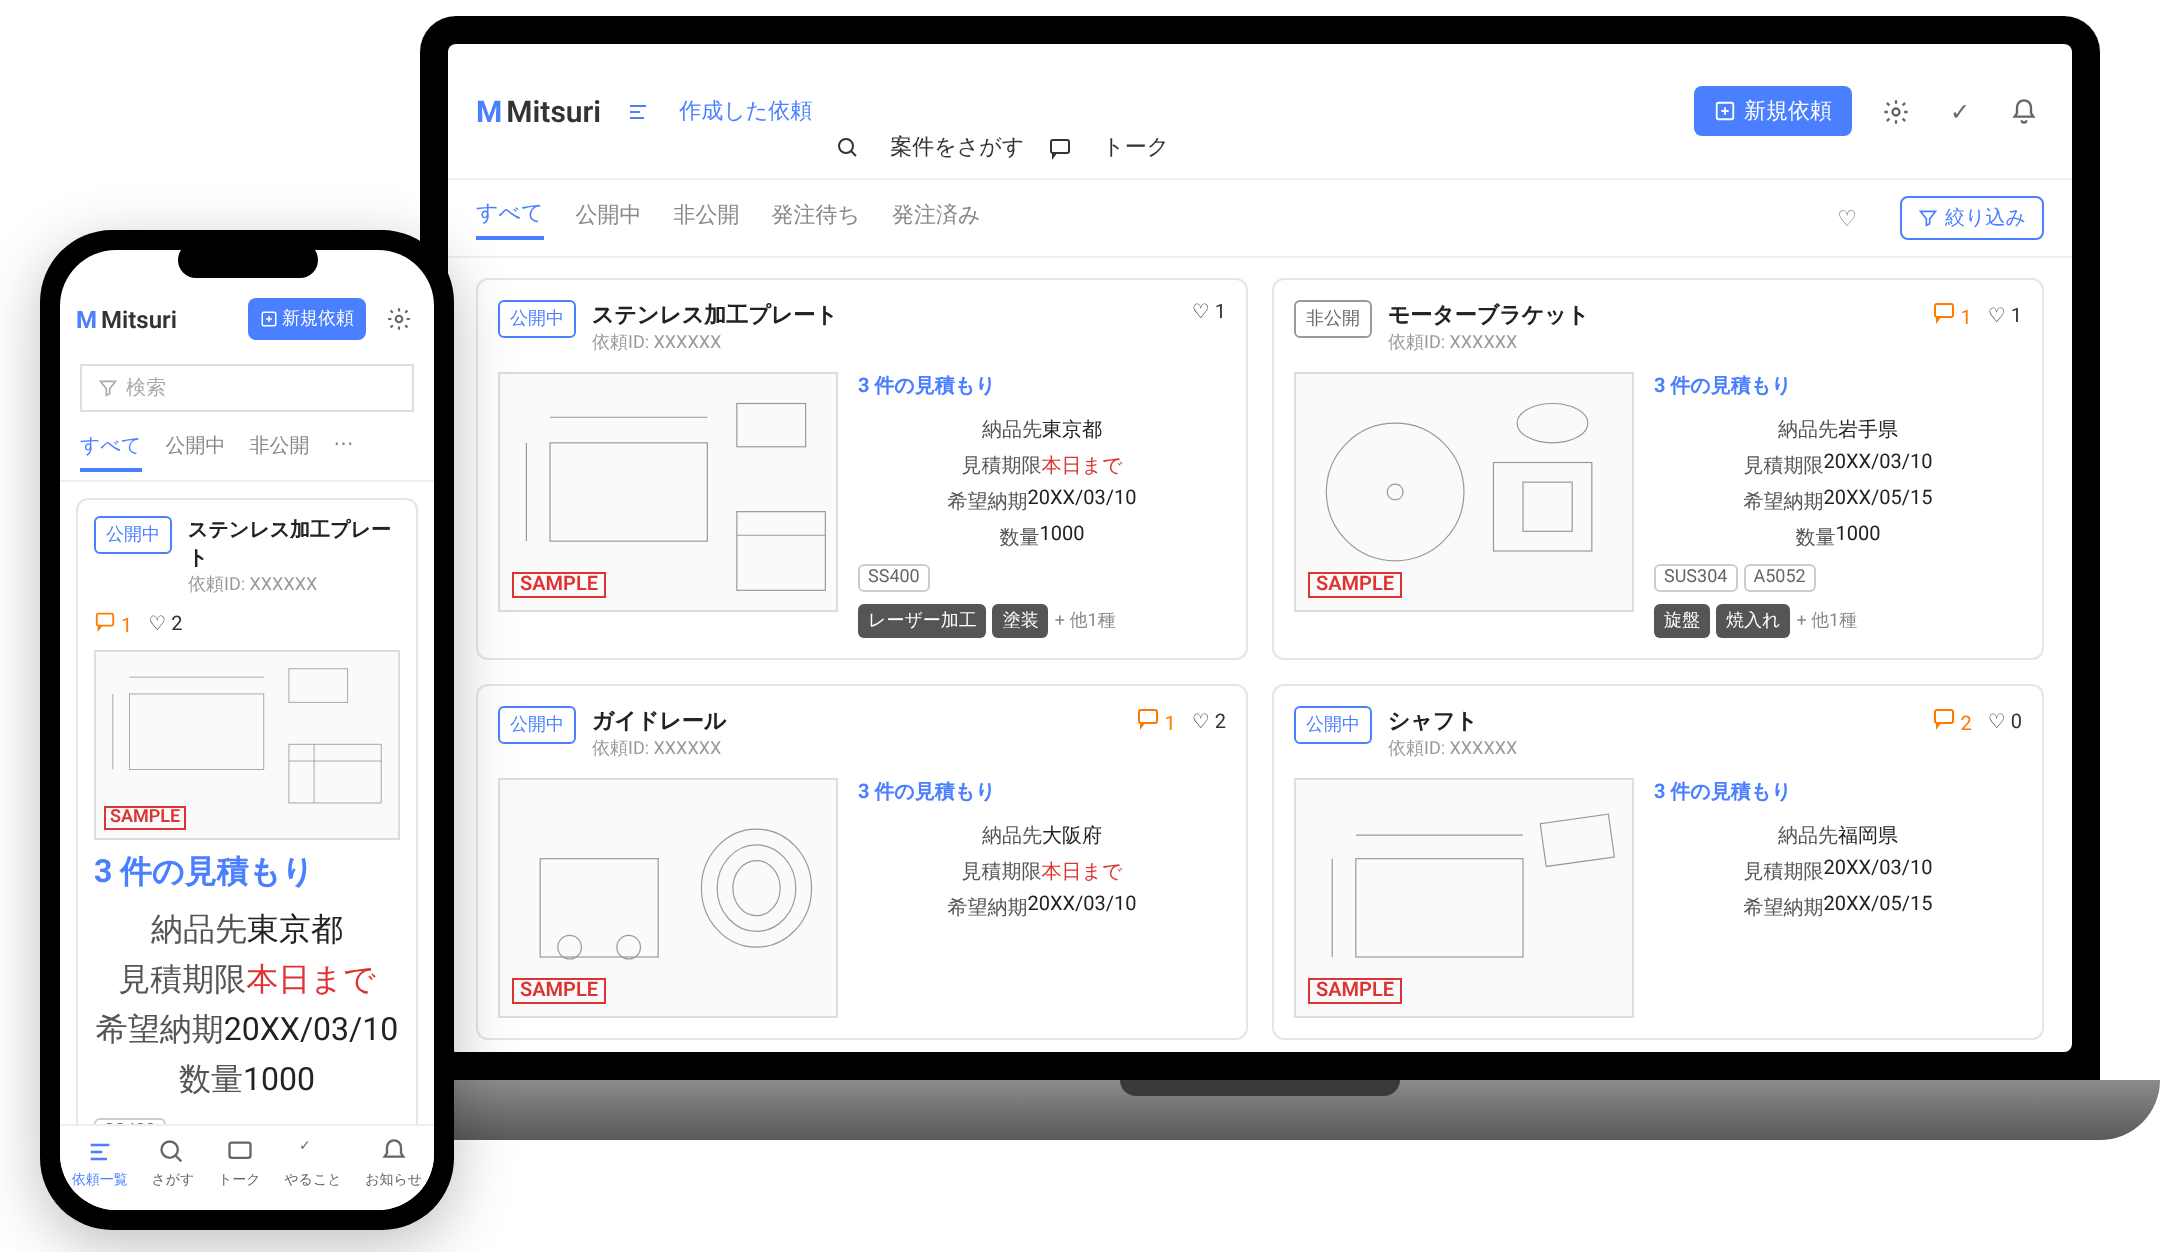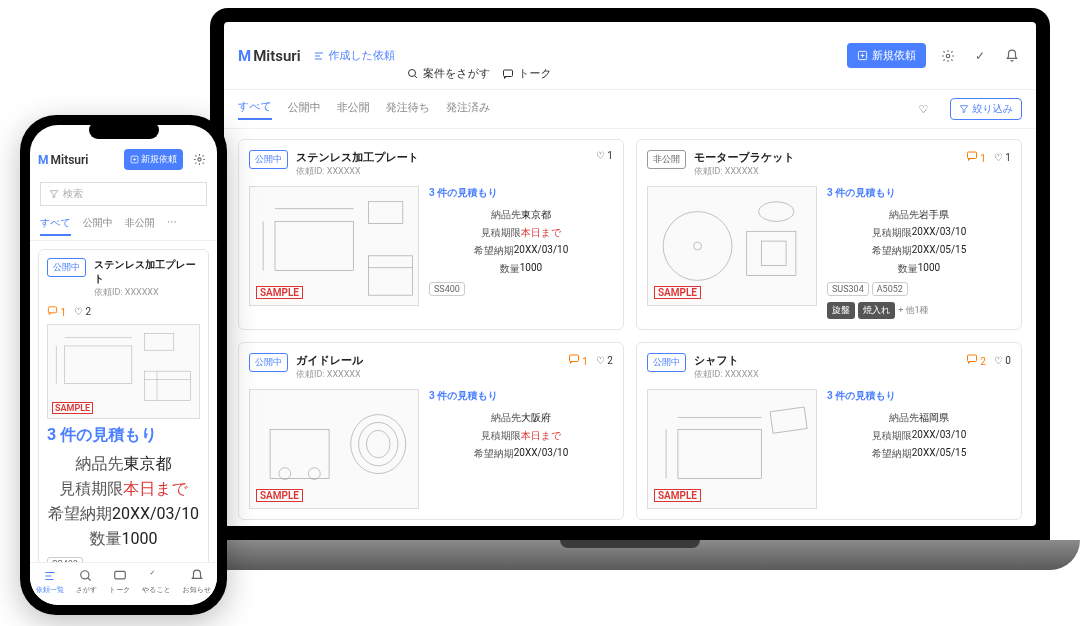--- a/index.html
+++ b/index.html
@@ -15,21 +15,21 @@
 
 
 .phone { position:absolute; left:20px; top:115px; width:207px; height:500px; background:#000; border-radius:36px; padding:10px; z-index:20; box-shadow:0 8px 30px rgba(0,0,0,0.25); }
 .phone-inner { width:100%; height:100%; background:#fff; border-radius:28px; overflow:hidden; position:relative; }
 .phone-notch { position:absolute; top:6px; left:50%; transform:translateX(-50%); width:70px; height:18px; background:#000; border-radius:12px; z-index:5; }
 
 
 .d-header { display:flex; align-items:center; padding:8px 14px; gap:12px; border-bottom:1px solid #eee; font-size:12px; }
 .logo { display:flex; align-items:center; font-weight:600; font-size:15px; color:#333; }
 .logo-m { color:#4A7FFF; font-weight:700; margin-right:2px; }
-.hlink { display:flex; align-items:center; gap:4px; color:#4A7FFF; font-size:11px; cursor:pointer; }
+.hlink { display:flex; align-items:center; gap:15px; color:#4A7FFF; font-size:11px; cursor:pointer; }
 .hlink.gray { color:#333;margin-top:36px; }
 .spacer { flex:1; }
 .btn-primary { background:#4A7FFF; color:#fff; padding:5px 10px; border-radius:4px; font-size:11px; display:flex; align-items:center; gap:4px; cursor:pointer; }
 .icon-btn { width:20px; height:20px; display:flex; align-items:center; justify-content:center; color:#666; cursor:pointer; }
 
 
 .d-tabs { display:flex; align-items:center; padding:8px 14px; gap:16px; font-size:11px; border-bottom:1px solid #f0f0f0; }
 .tab { color:#888; cursor:pointer; padding-bottom:4px; }
 .tab.active { color:#4A7FFF; border-bottom:2px solid #4A7FFF; }
 .filter-btn { border:1px solid #4A7FFF; color:#4A7FFF; padding:3px 8px; border-radius:4px; font-size:10px; display:flex; align-items:center; gap:4px; cursor:pointer; }
@@ -185,21 +185,21 @@
                   <span class="v">東京都</span>
                 </div><div class="drow">
                   <span>見積期限</span>
                   <span class="v red">本日まで</span>
                 </div><div class="drow">
                   <span>希望納期</span>
                   <span class="v">20XX/03/10</span>
                 </div><div class="drow">
                   <span>数量</span>
                   <span class="v">1000</span>
-                </div><span class="mat-tag">SS400</span>
+                </div><span class="mat-tag">SS400</span><div class="proc-tags"><span class="proc-tag">レーザー加工</span><span class="proc-tag">塗装</span><span class="proc-more">+ 他1種</span></div>
         </div>
       </div>
     </div>
     <div class="card">
       <div class="card-head">
         <span class="badge gray">非公開</span>
         <div>
                 <div class="card-title">モーターブラケット</div>
                 <div class="card-sub">依頼ID: XXXXXX</div>
               </div>

